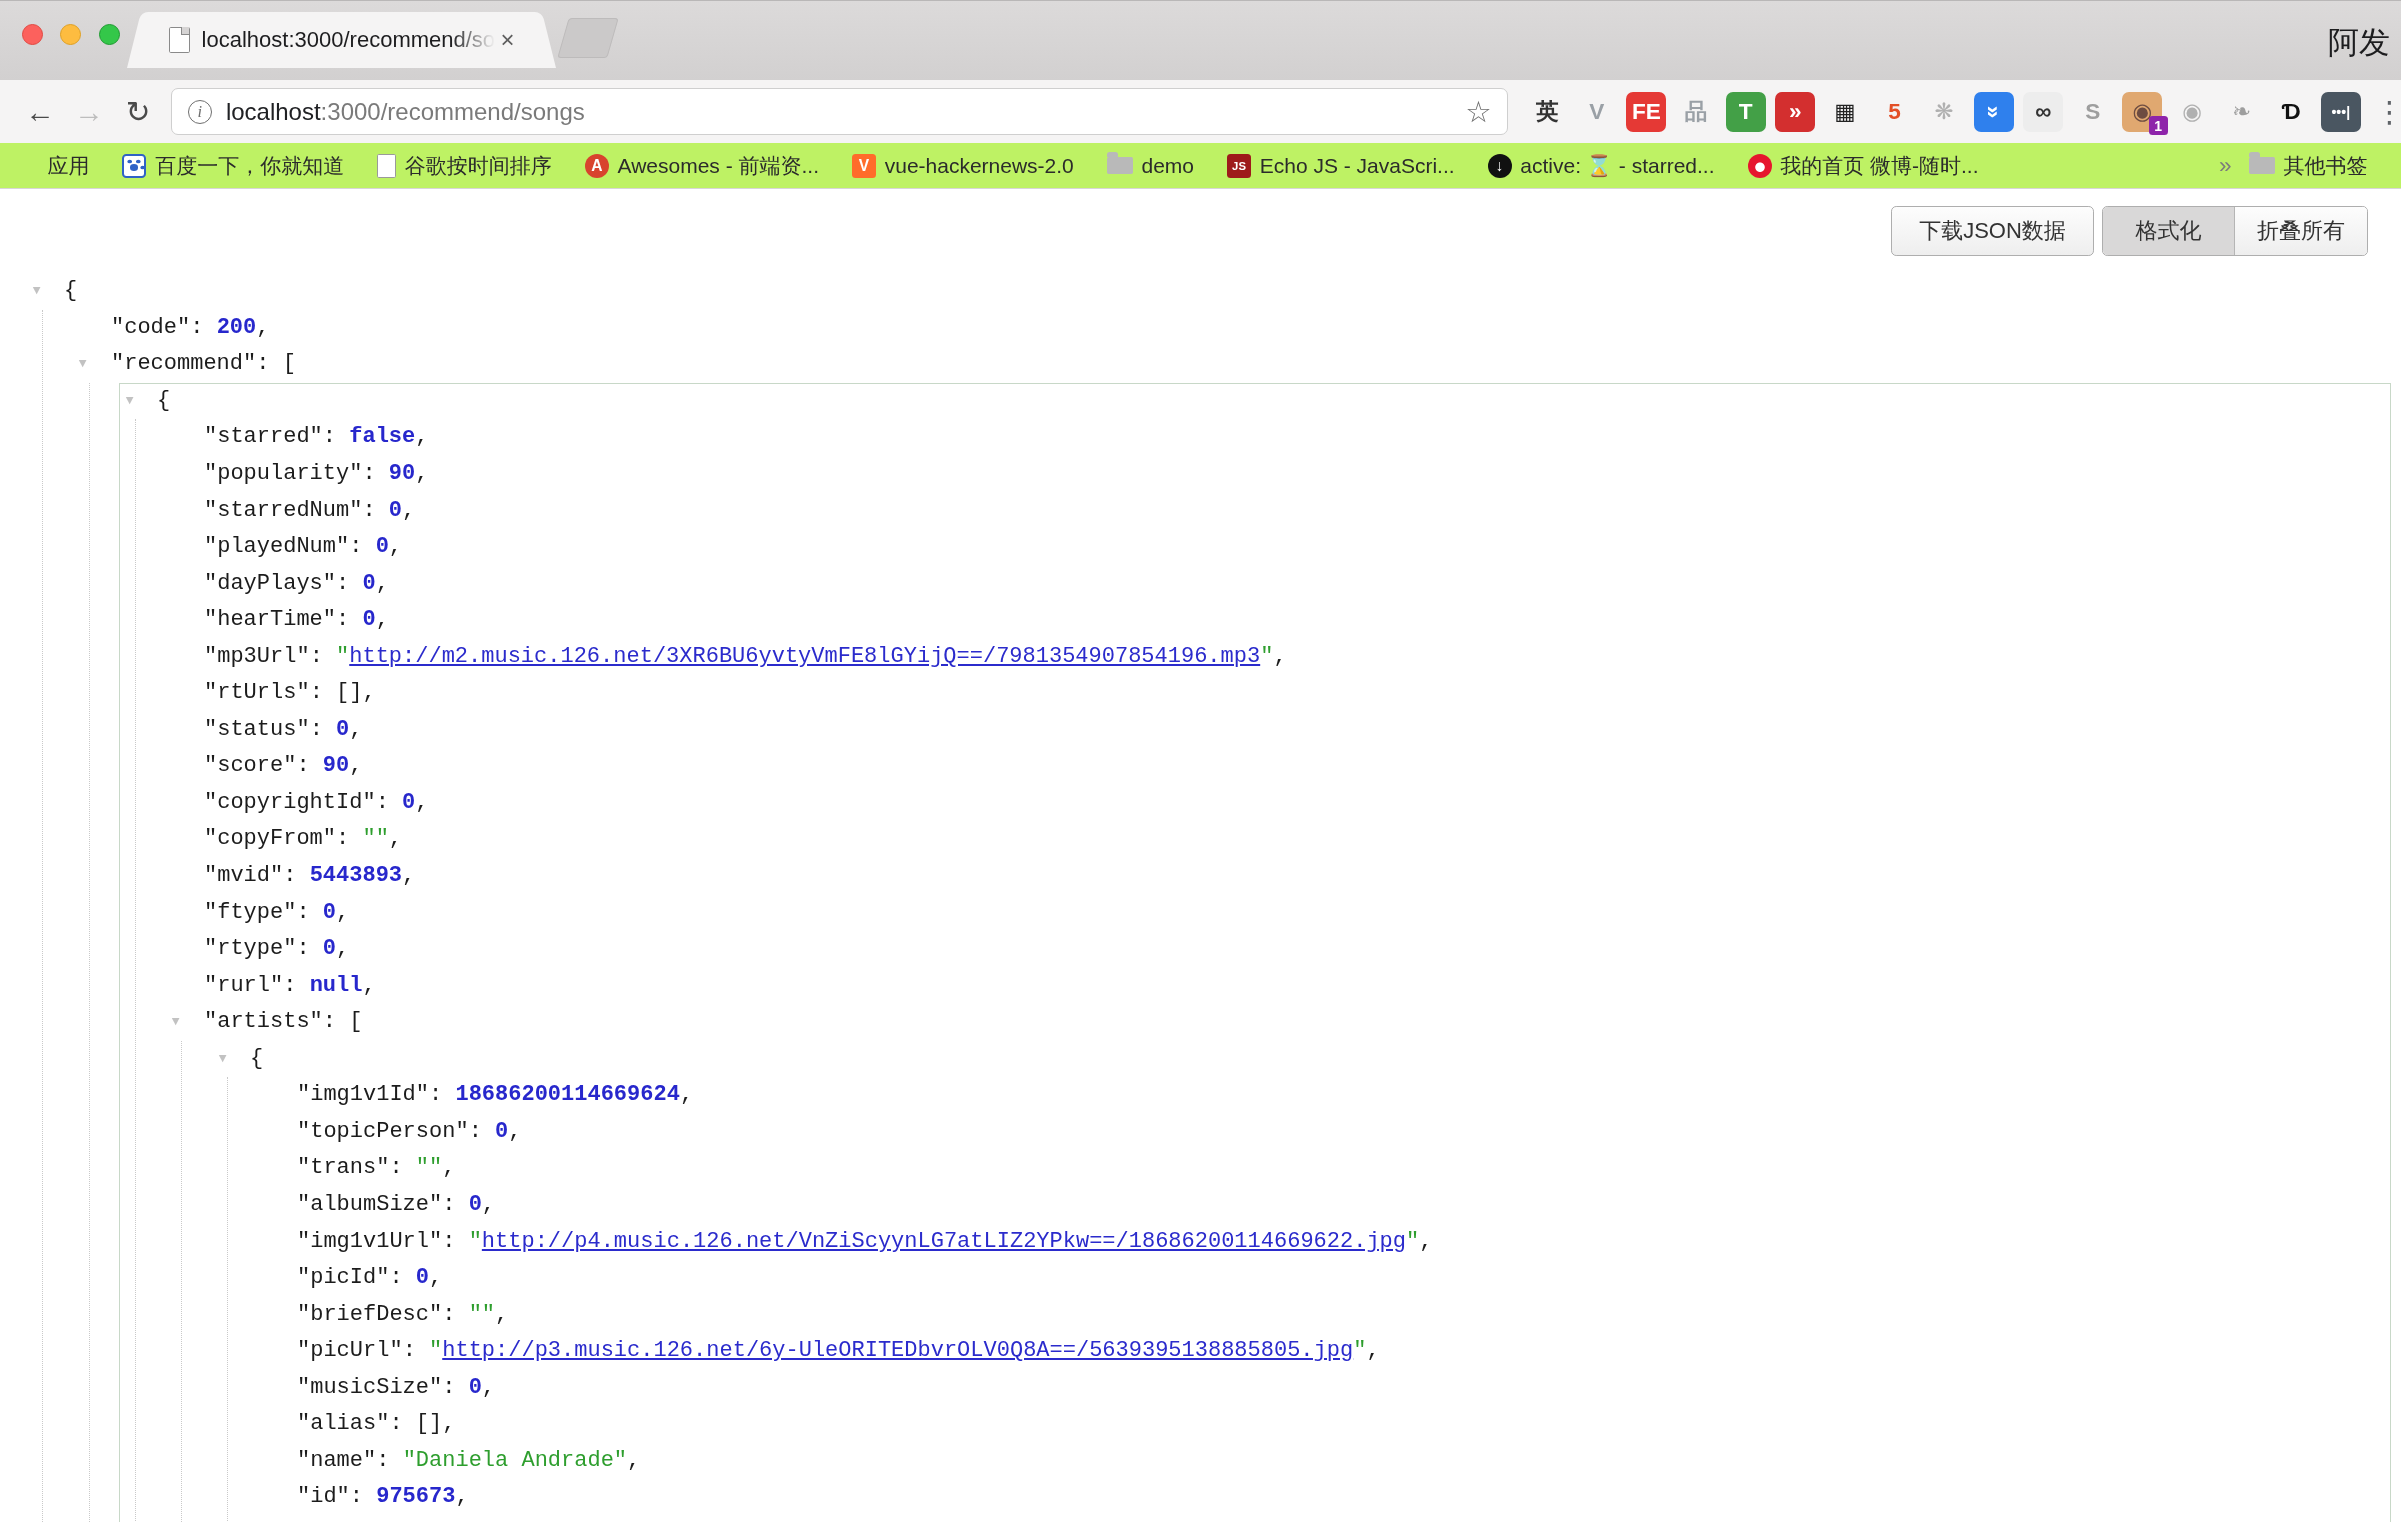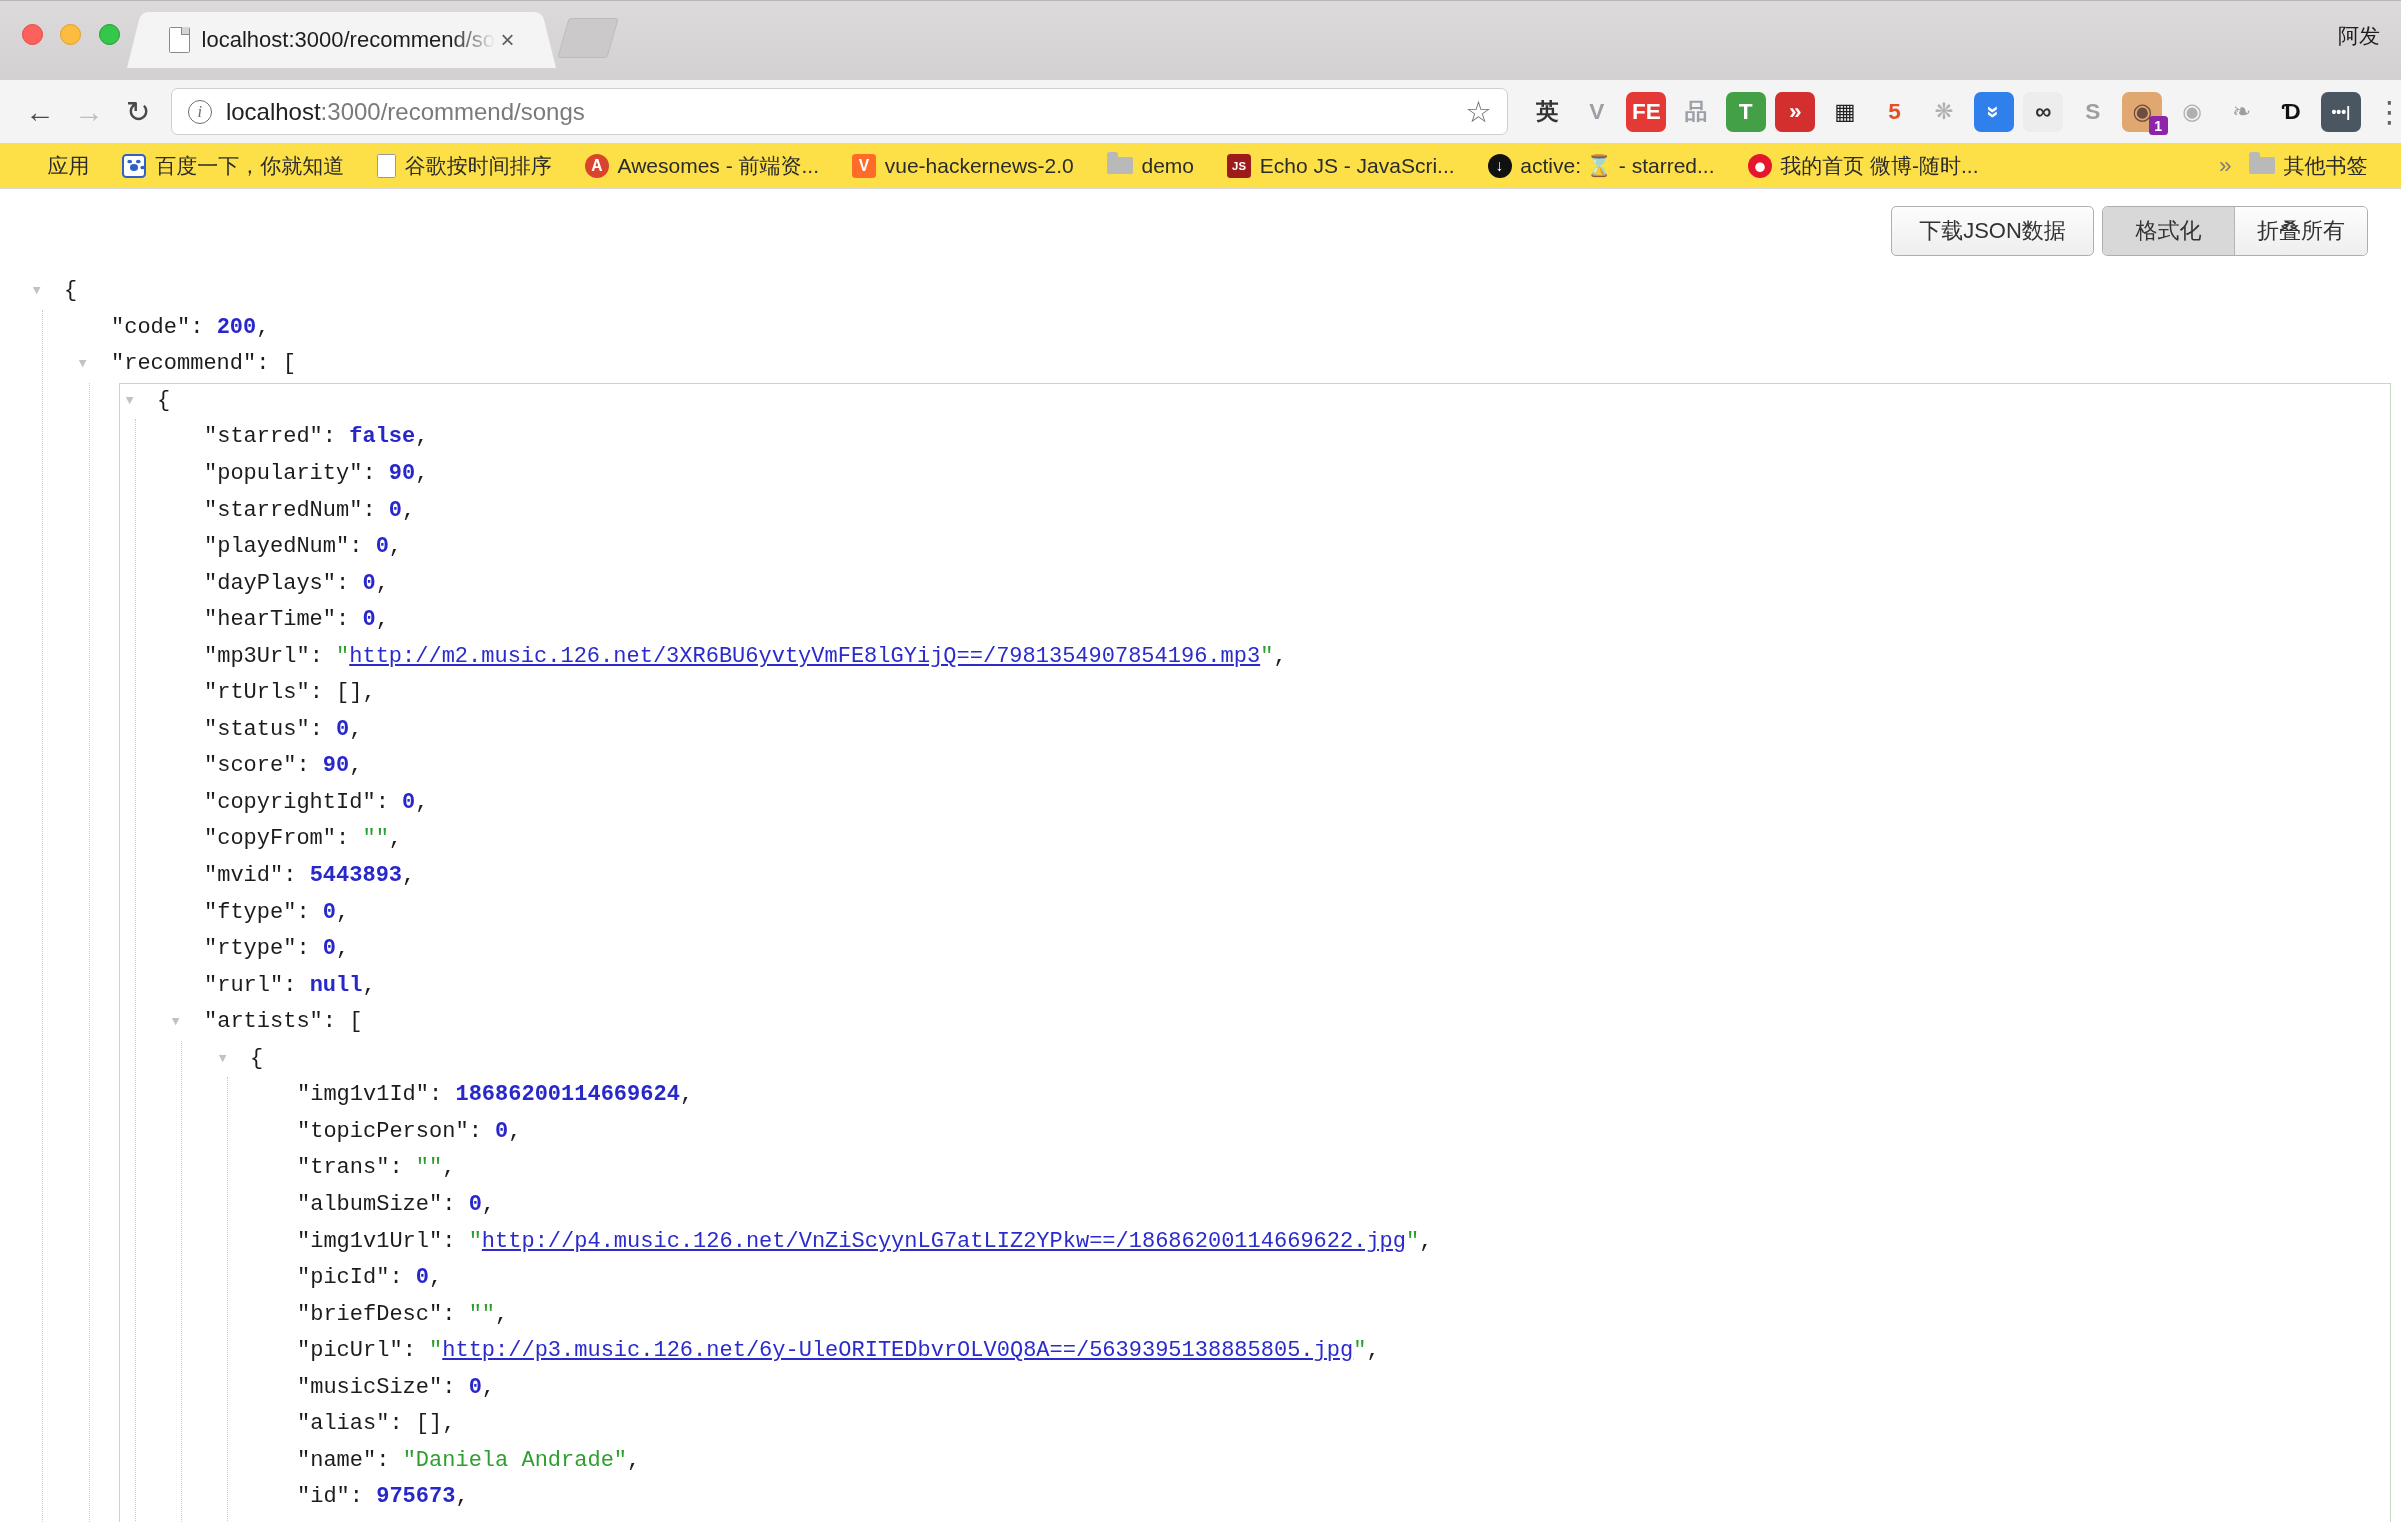--- a/index.html
+++ b/index.html
@@ -19,21 +19,21 @@
   .tab:before,.tab:after { content:""; position:absolute; top:0; width:24px; height:56px; background:#f5f4f4; }
   .tab:before { left:-12px; transform:skewX(-14deg); border-radius:7px 0 0 0; }
   .tab:after { right:-12px; transform:skewX(14deg); border-radius:0 7px 0 0; }
   .favicon-page { position:relative; z-index:2; width:21px; height:26px; border:1.7px solid #8a8a8a; border-radius:1.7px; background:#fff; margin-right:12px; flex:none; }
   .favicon-page:before { content:""; position:absolute; right:-0.9px; top:-0.9px; width:7px; height:7px; background:#d6d4d4; border-left:1.7px solid #8a8a8a; border-bottom:1.7px solid #8a8a8a; }
   .tab-title { z-index:2; font-size:22px; color:#1d1d1f; white-space:nowrap; overflow:hidden; width:295px;
     -webkit-mask-image:linear-gradient(90deg,#000 85%,transparent); }
   .tab-close { z-index:2; font-size:24px; color:#5f5f5f; margin-left:5.2px; line-height:1; }
   .newtab-btn { position:absolute; left:563px; top:17.4px; width:50px; height:40px; background:#cbc9c9;
     transform:skewX(-16deg); border-radius:3.5px; border:0.9px solid #bdbbbb; }
-  .profile-name { position:absolute; right:21px; top:21px; font-size:21px; color:#1d1d1f; }
+  .profile-name { position:absolute; right:11px; top:21px; font-size:31px; color:#1d1d1f; }
 
   
   .toolbar { height:63px; background:#f5f4f4; display:flex; align-items:center; padding:0 15.6px; }
   .nav-ic { font-size:29.5px; color:#4a4a4a; width:49px; text-align:center; flex:none; }
   .nav-ic.disabled { color:#bdbdbd; }
   .urlbox { height:47px; flex:none; width:1337px; margin-left:8.7px; background:#fff; border:0.9px solid #cfcfcf;
     border-radius:7px; display:flex; align-items:center; padding:0 15.6px; }
   .info-ic { width:24px; height:24px; border:1.7px solid #6f6f6f; border-radius:50%; color:#6f6f6f; font-size:16.5px;
     display:flex; align-items:center; justify-content:center; font-style:italic; font-family:"Liberation Serif",serif; flex:none; }
   .url-text { margin-left:14px; font-size:24px; white-space:nowrap; flex:1; overflow:hidden; }
@@ -41,21 +41,21 @@
   .url-rest { color:#7a7a7a; }
   .star-ic { font-size:29.5px; color:#6f6f6f; flex:none; }
   .ext-row { display:flex; align-items:center; gap:9.6px; margin-left:19px; }
   .ext { position:relative; width:40px; height:40px; display:flex; align-items:center; justify-content:center;
     font-size:22.6px; font-weight:bold; border-radius:7px; flex:none; }
   .ext .badge { position:absolute; right:-5.2px; bottom:-3.5px; min-width:19px; height:19px; background:#8e24aa; color:#fff;
     font-size:14px; border-radius:3.5px; display:flex; align-items:center; justify-content:center; padding:0 2.6px; }
   .menu-dots { margin-left:14px; font-size:29.5px; color:#5f6368; letter-spacing:0; }
 
   
-  .bookmarks { height:46px; background:#fde047; border-bottom:0.9px solid #d8d6d6; display:flex; align-items:center; padding:0 17.4px; }
+  .bookmarks { height:46px; background:#bef264; border-bottom:0.9px solid #d8d6d6; display:flex; align-items:center; padding:0 17.4px; }
   .bm { display:flex; align-items:center; gap:8.7px; margin-right:33px; flex:none; }
   .bm-label { font-size:21px; color:#2b2b2b; white-space:nowrap; }
   .bm-right { margin-left:auto; display:flex; align-items:center; gap:17.4px; }
   .overflow-chev { font-size:22.6px; color:#7c7c7c; }
   .bi { width:24px; height:24px; flex:none; display:flex; align-items:center; justify-content:center; border-radius:3.5px; font-weight:bold; }
   .bi-grid { display:grid; grid-template-columns:repeat(3,6px); grid-template-rows:repeat(3,6px); gap:1.7px; width:auto; height:auto; }
   .bi-grid i { background:#e8453c; }
   .bi-grid i:nth-child(2){background:#e8453c}.bi-grid i:nth-child(3){background:#f4b400}
   .bi-grid i:nth-child(4){background:#f4b400}.bi-grid i:nth-child(5){background:#34a853}
   .bi-grid i:nth-child(6){background:#34a853}.bi-grid i:nth-child(7){background:#4285f4}

